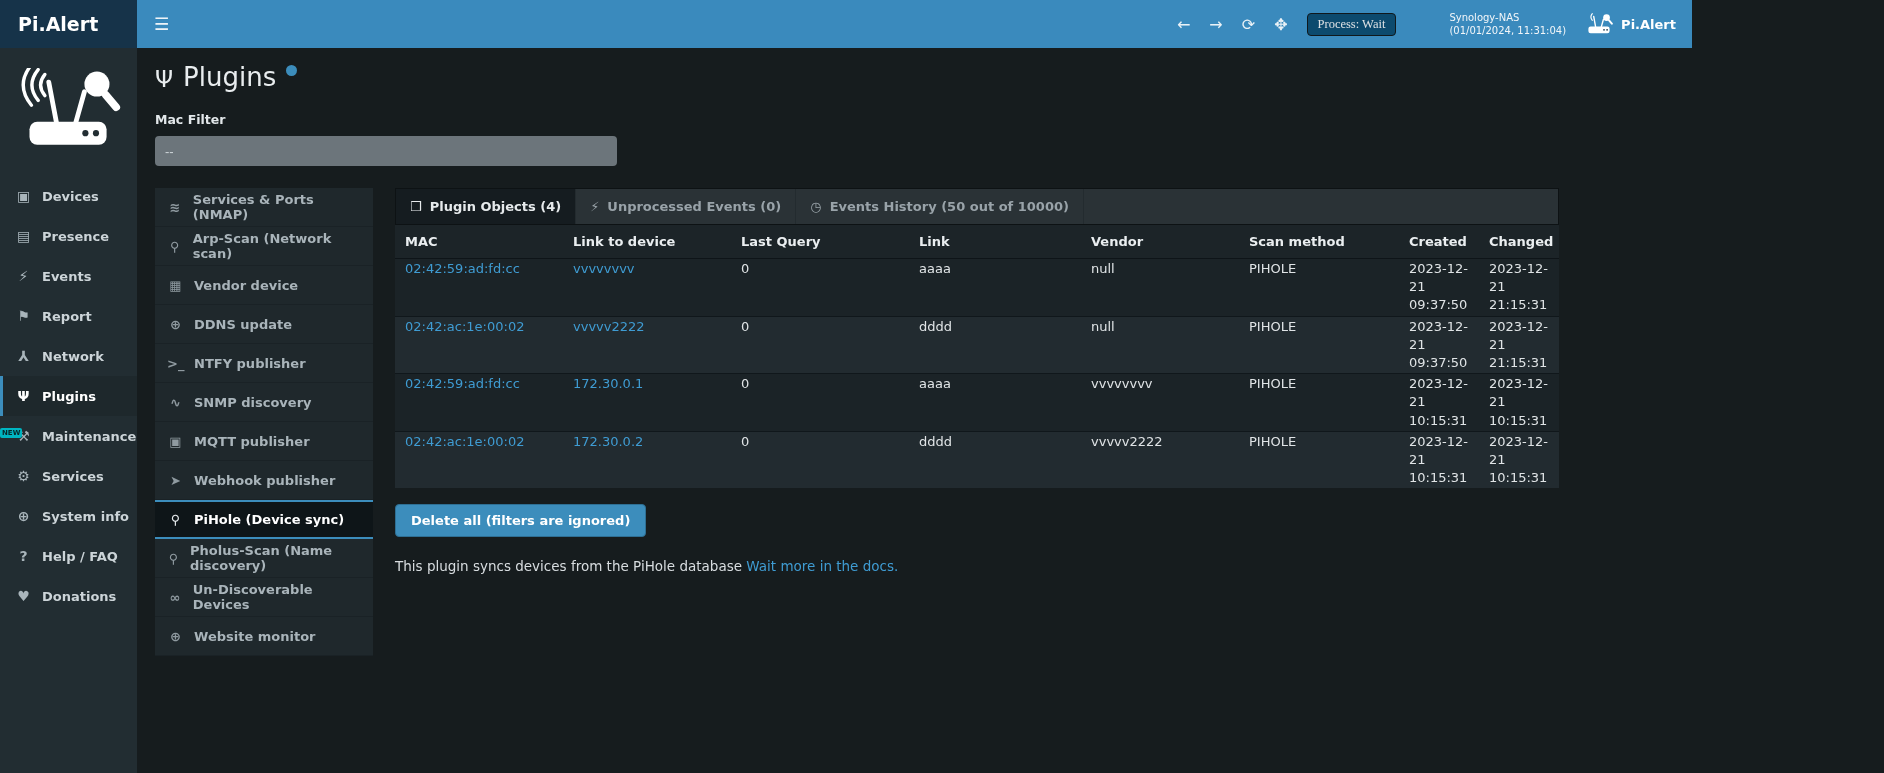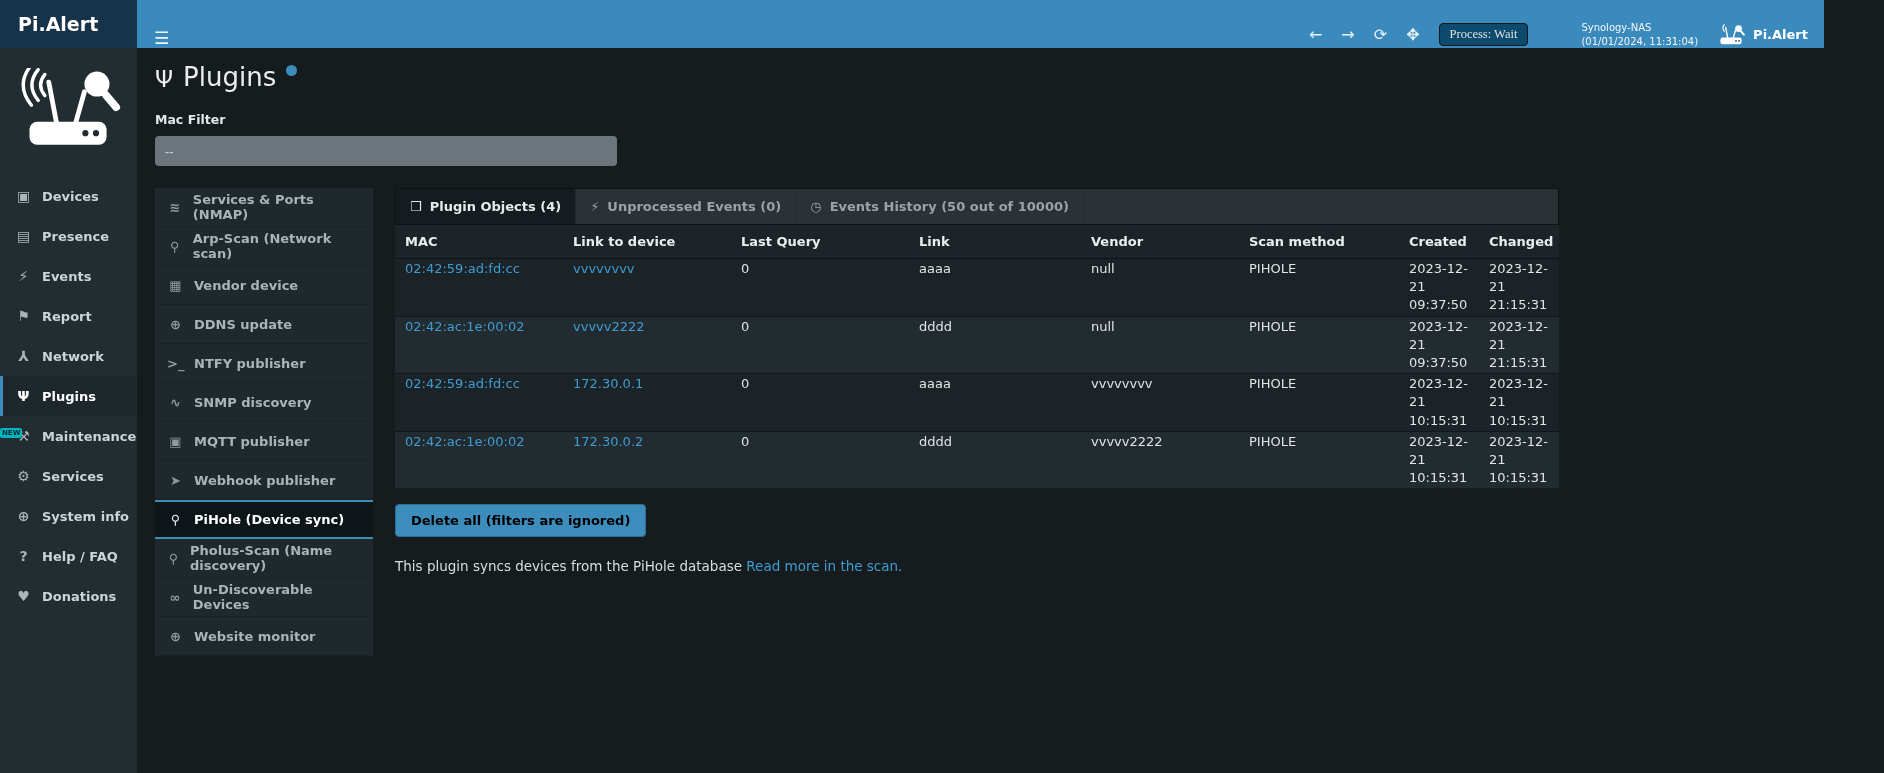--- a/index.html
+++ b/index.html
@@ -1,22 +1,22 @@
 <!DOCTYPE html>
 <html><head>
 <meta charset="utf-8">
 <style>
   * { box-sizing: border-box; }
   html,body { margin:0; padding:0; width:1884px; height:773px; overflow:hidden;
               background:#161c1e; color:#fff;
               font-family:"DejaVu Sans","Liberation Sans",sans-serif; }
 
   
-  .topbar { position:absolute; top:0; left:0; width:1824px; height:48px;
-            background:#3a8abd; display:flex; align-items:flex-end; z-index:10; }
+  .topbar { position:absolute; top:0; left:0; width:1692px; height:48px;
+            background:#3a8abd; display:flex; align-items:center; z-index:10; }
   .brand-block { width:137px; height:48px; background:#163349; display:flex;
                  align-items:center; padding-left:18px; font-size:19px; font-weight:bold; }
   .hamburger { padding:0 17px; font-size:17px; color:#eef4f8; cursor:pointer; }
   .topbar-right { margin-left:auto; display:flex; align-items:center; gap:19px; padding-right:16px; }
   .nav-ico { color:#eaf2f7; font-size:16px; cursor:pointer; }
   .process-badge { font-family:Liberation Serif, serif;
                    background:#0c4a6e; border:1px solid #10181c; color:#dde1e4;
                    font-size:12.5px; padding:3px 10px; border-radius:4px; }
   .host-block { font-size:10px; line-height:1.35; color:#f2f6f9;margin-left:34px; }
   .topbar-brand2 { display:flex; align-items:center; gap:8px; font-size:13px; font-weight:bold; }
@@ -70,21 +70,21 @@
   table.objects { width:100%; border-collapse:collapse; table-layout:fixed; }
   .objects th { text-align:left; padding:9px 10px; font-size:13px; color:#eaeef0;
                 background:#1c2428; border-bottom:1px solid #0e1418; font-weight:bold; }
   .objects td { padding:1px 10px; font-size:13px; color:#e0e4e6; vertical-align:top;
                 border-top:1px solid #10171b; line-height:1.4; }
   .objects tbody tr:nth-child(odd)  { background:#1b2327; }
   .objects tbody tr:nth-child(even) { background:#222b30; }
   .objects a { color:#3f9cd3; text-decoration:none; cursor:pointer; }
   .col-right, th.col-right { }
 
-  .delete-btn { margin-top:16px; background:#3c8dbc; border:1px solid #2e6f94; color:#000000;
+  .delete-btn { margin-top:16px; background:#3c8dbc; border:1px solid #2e6f94; color:#ffffff;
                 font-size:13px; font-weight:bold; padding:8px 15px; border-radius:4px; cursor:pointer;
                 font-family:"DejaVu Sans","Liberation Sans",sans-serif; }
 
   .plugin-note { margin-top:21px; font-size:13.5px; color:#d8dde0; }
   .plugin-note a { color:#3f9cd3; text-decoration:none; cursor:pointer; }
 
   svg { display:block; }
 </style>
 </head>
 <body>
@@ -362,18 +362,18 @@
               <div>10:15:31</div>
             </td>
           </tr>
         </tbody>
       </table>
 
       <button class="delete-btn">Delete all (filters are ignored)</button>
 
       <div class="plugin-note">
         <span>This plugin syncs devices from the PiHole database</span>
-        <a>Read more in the scan.</a>
+        <a>Wait more in the docs.</a>
       </div>
 
     </div>
   </div>
 </div>
 
 </body></html>

